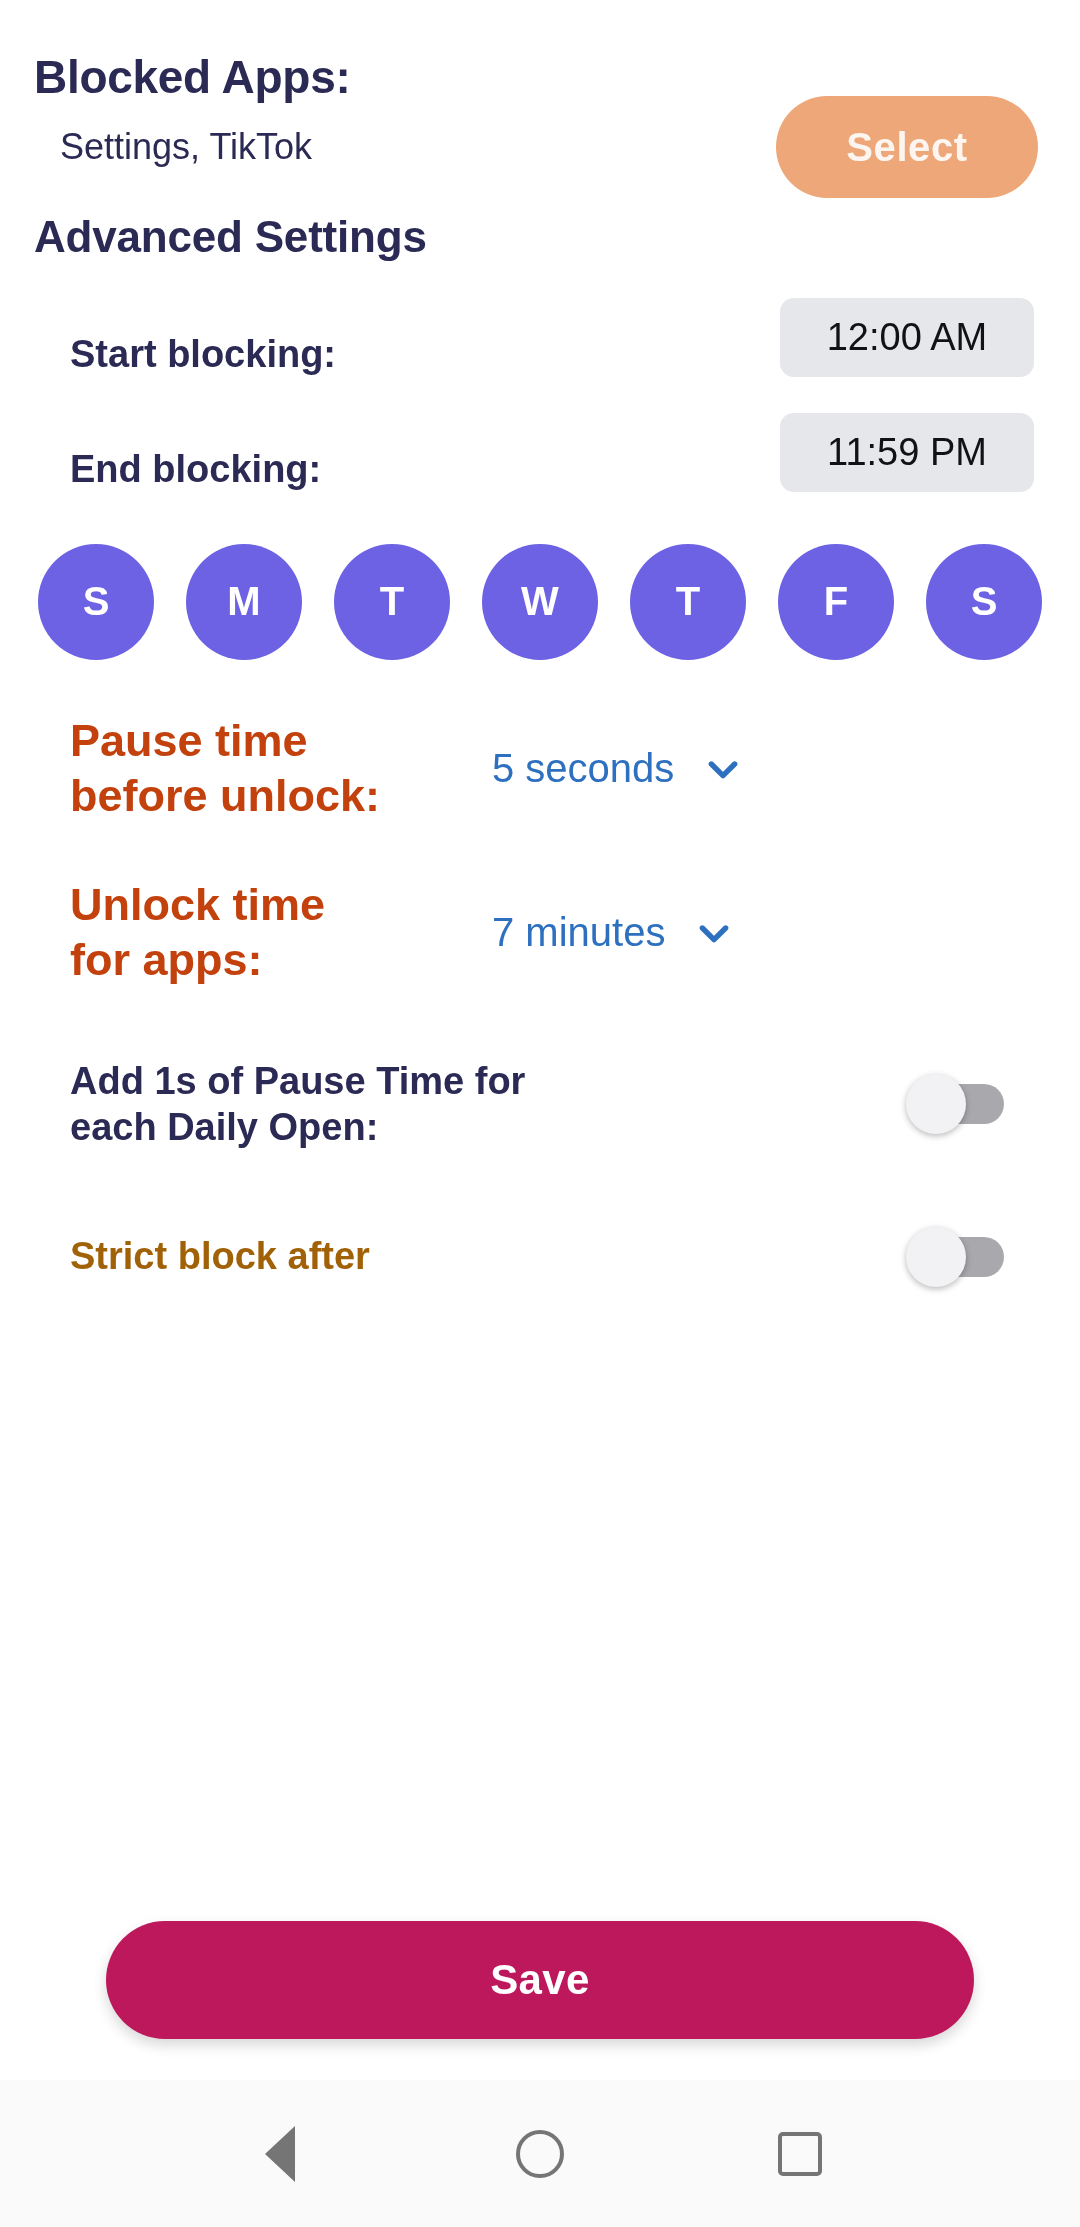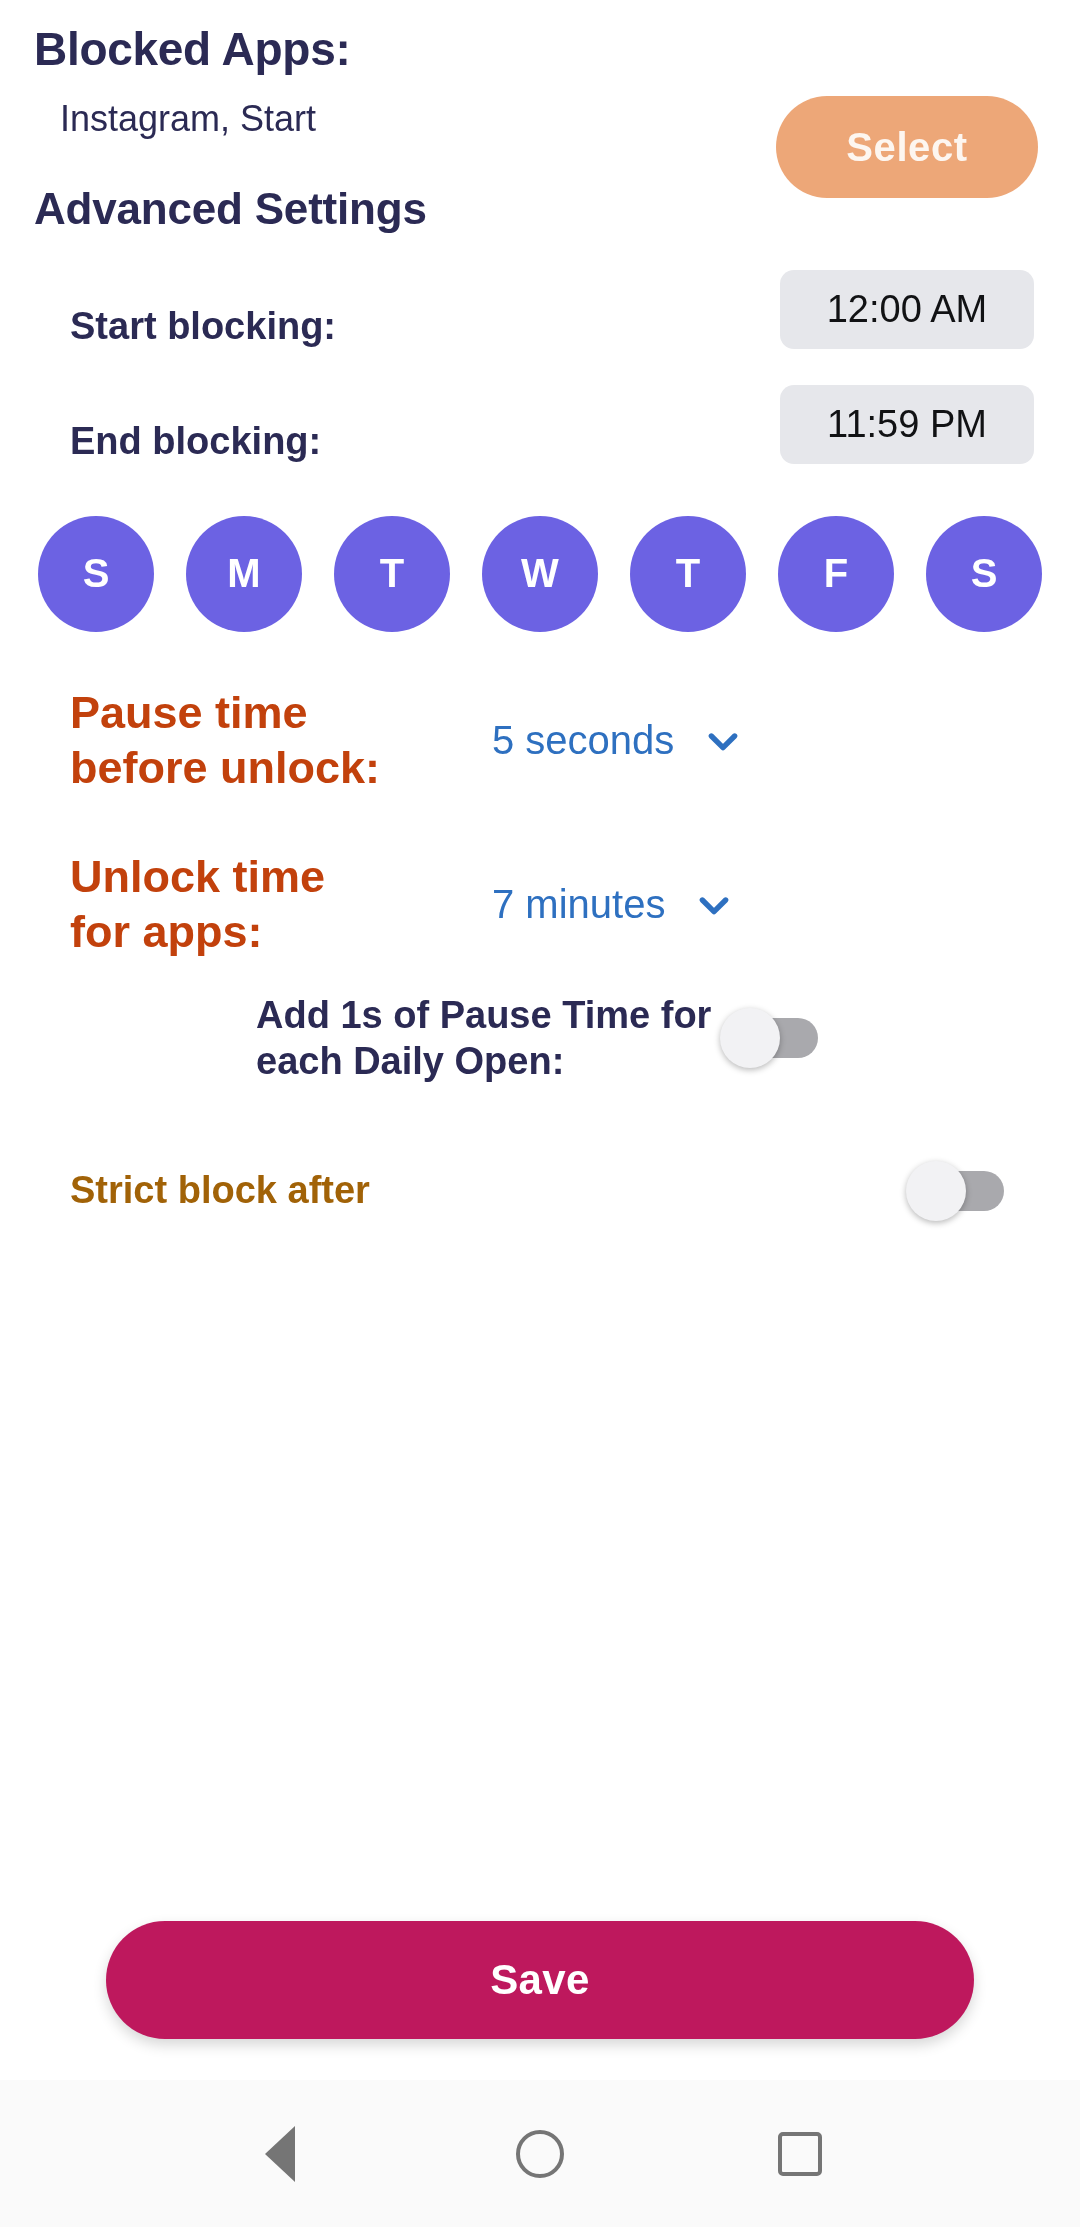--- a/index.html
+++ b/index.html
@@ -27,21 +27,21 @@
     width: 1080px;
     height: 1880px;
     overflow: hidden;
     background: #ffffff;
     padding: 0 34px;
   }
 
   
   .blocked-block {
     position: relative;
-    padding-top: 24px;
+    padding-top: 52px;
   }
   .h-title {
     font-size: 46px;
     font-weight: 700;
     color: #2b2a54;
     letter-spacing: -0.3px;
     line-height: 1.1;
   }
   .apps-list {
     margin-top: 22px;
@@ -171,22 +171,22 @@
     flex: 0 0 auto;
     display: block;
   }
   .chev path { stroke: #2e70c0; stroke-width: 3.2; fill: none;
                stroke-linecap: round; stroke-linejoin: round; }
 
   
   .tg-row {
     display: flex;
     align-items: center;
-    justify-content: center;
-    margin-top: 32px;
+    justify-content: space-between;
+    margin-top: 70px;
     padding-left: 36px;
     padding-right: 42px;
   }
   .tg-label {
     font-size: 38px;
     font-weight: 700;
     color: #2b2a54;
     line-height: 1.22;
     width: 470px;
   }
@@ -303,21 +303,21 @@
 </style>
 </head>
 <body>
 
 <div id="screen">
 
   <div id="content">
 
     <div class="blocked-block">
       <div class="h-title">Blocked Apps:</div>
-      <div class="apps-list">Instagram, Start</div>
+      <div class="apps-list">Settings, TikTok</div>
       <button class="select-btn">Select</button>
     </div>
 
     <div class="adv-title">Advanced Settings</div>
 
     <div class="time-row">
       <span class="row-label">Start blocking:</span>
       <button class="time-chip">12:00 AM</button>
     </div>
 

